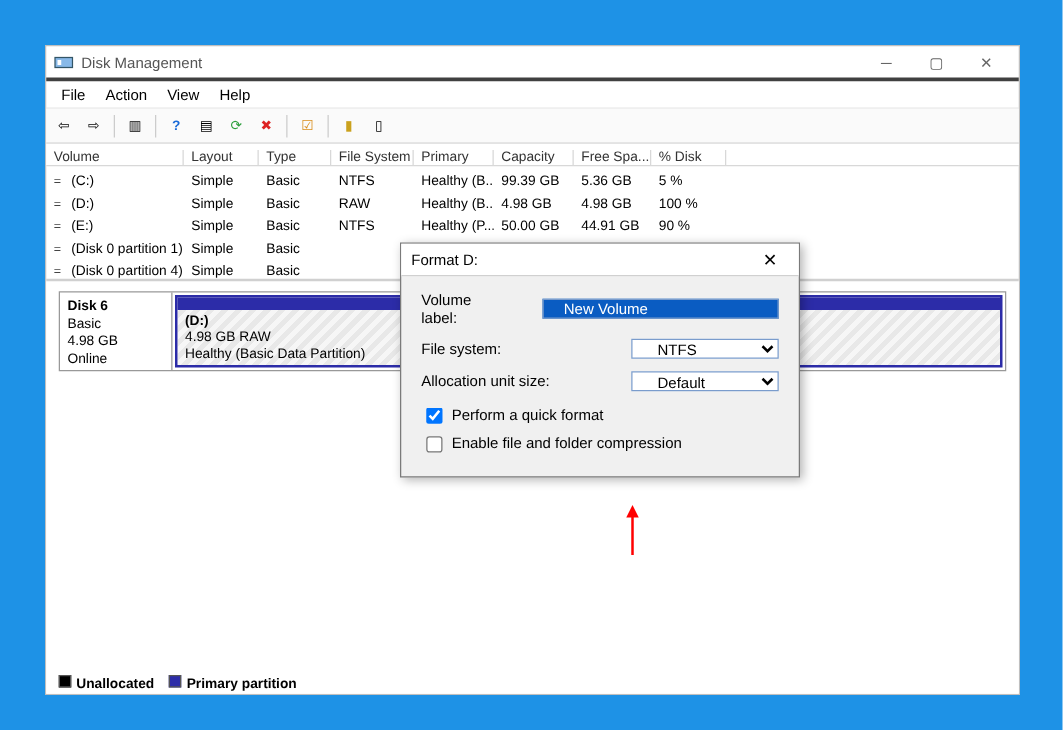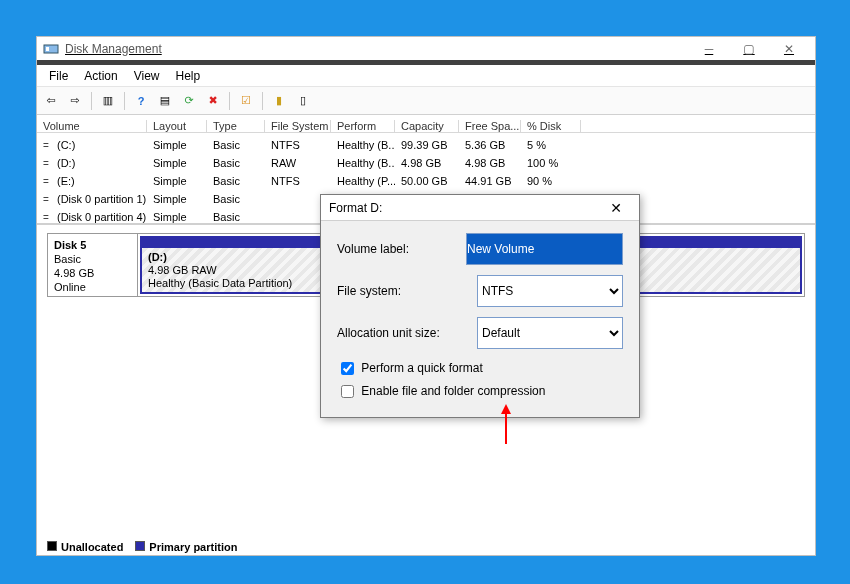--- a/index.html
+++ b/index.html
@@ -23,22 +23,21 @@
     background: #fff;
     border: 1px solid #bfbfbf;
     display: flex;
     flex-direction: column;
   }
   .titlebar {
     height: 28px;
     display: flex;
     align-items: center;
     padding: 0 6px;
-    border-bottom: 5px solid #404040;
-    text-decoration: underline;
+    border-bottom: 3px solid #404040;
   }
   .titlebar .icon { width: 16px; height: 16px; margin-right: 6px; }
   .titlebar .title { flex: 1; font-size: 12px; color: #555; }
   .winbtn {
     width: 40px; height: 26px;
     display: flex; align-items: center; justify-content: center;
     color: #666;
   }
   .menubar {
     height: 22px;
@@ -162,25 +161,26 @@
   .form-row {
     display: flex;
     align-items: center;
     margin-bottom: 10px;
     font-size: 12px;
     gap: 20px;
   }
   .form-row label { width: 120px; }
   .form-row input[type=text], .form-row select {
     flex: 1;
-    height: 32px;
+    height: 16px;
     border: 1px solid #7a9ccc;
     font-size: 12px;
-    padding: 0 0;
+    padding: 0 16px;
     background: #fff;
+    margin-left: 28px;
   }
   .form-row input.selected {
     background: #0a5cc2;
     color: #fff;
   }
   .check-row { margin: 4px 0; font-size: 12px;}
   .check-row input { margin-right: 4px; vertical-align: middle;}
   .dlg-buttons {
     display: flex;
     justify-content: flex-end;
@@ -247,21 +247,21 @@
     <div class="tbtn" style="color:#caa11d">▮</div>
     <div class="tbtn">▯</div>
   </div>
 
   <div class="volume-table">
     <div class="vt-header">
       <div class="cell" style="width:110px">Volume</div>
       <div class="cell" style="width:60px">Layout</div>
       <div class="cell" style="width:58px">Type</div>
       <div class="cell" style="width:66px">File System</div>
-      <div class="cell" style="width:64px">Perform</div>
+      <div class="cell" style="width:64px">Primary</div>
       <div class="cell" style="width:64px">Capacity</div>
       <div class="cell" style="width:62px">Free Spa...</div>
       <div class="cell" style="width:60px">% Disk</div>
       <div class="cell" style="flex:1"></div>
     </div>
     <div id="vt-rows">
         <div class="vt-row">
           <div class="cell" style="width: 110px;"><span class="disk-icon">=</span>(C:)</div>
           <div class="cell" style="width: 60px;">Simple</div>
           <div class="cell" style="width: 58px;">Basic</div>
@@ -310,21 +310,21 @@
           <div class="cell" style="width: 64px;">500 MB</div>
           <div class="cell" style="width: 62px;">500 MB</div>
           <div class="cell" style="width: 60px;">100 %</div>
         </div>
       </div>
   </div>
 
   <div class="graphic-pane">
     <div class="disk-row">
       <div class="disk-label">
-        <b>Disk 5</b><br>
+        <b>Disk 6</b><br>
         <span>Basic</span><br>
         <span>4.98 GB</span><br>
         <span>Online</span>
       </div>
       <div class="partition">
         <div class="partition-inner">
           <b>(D:)</b><br>
           <span>4.98 GB RAW</span><br>
           <span>Healthy (Basic Data Partition)</span>
         </div>

